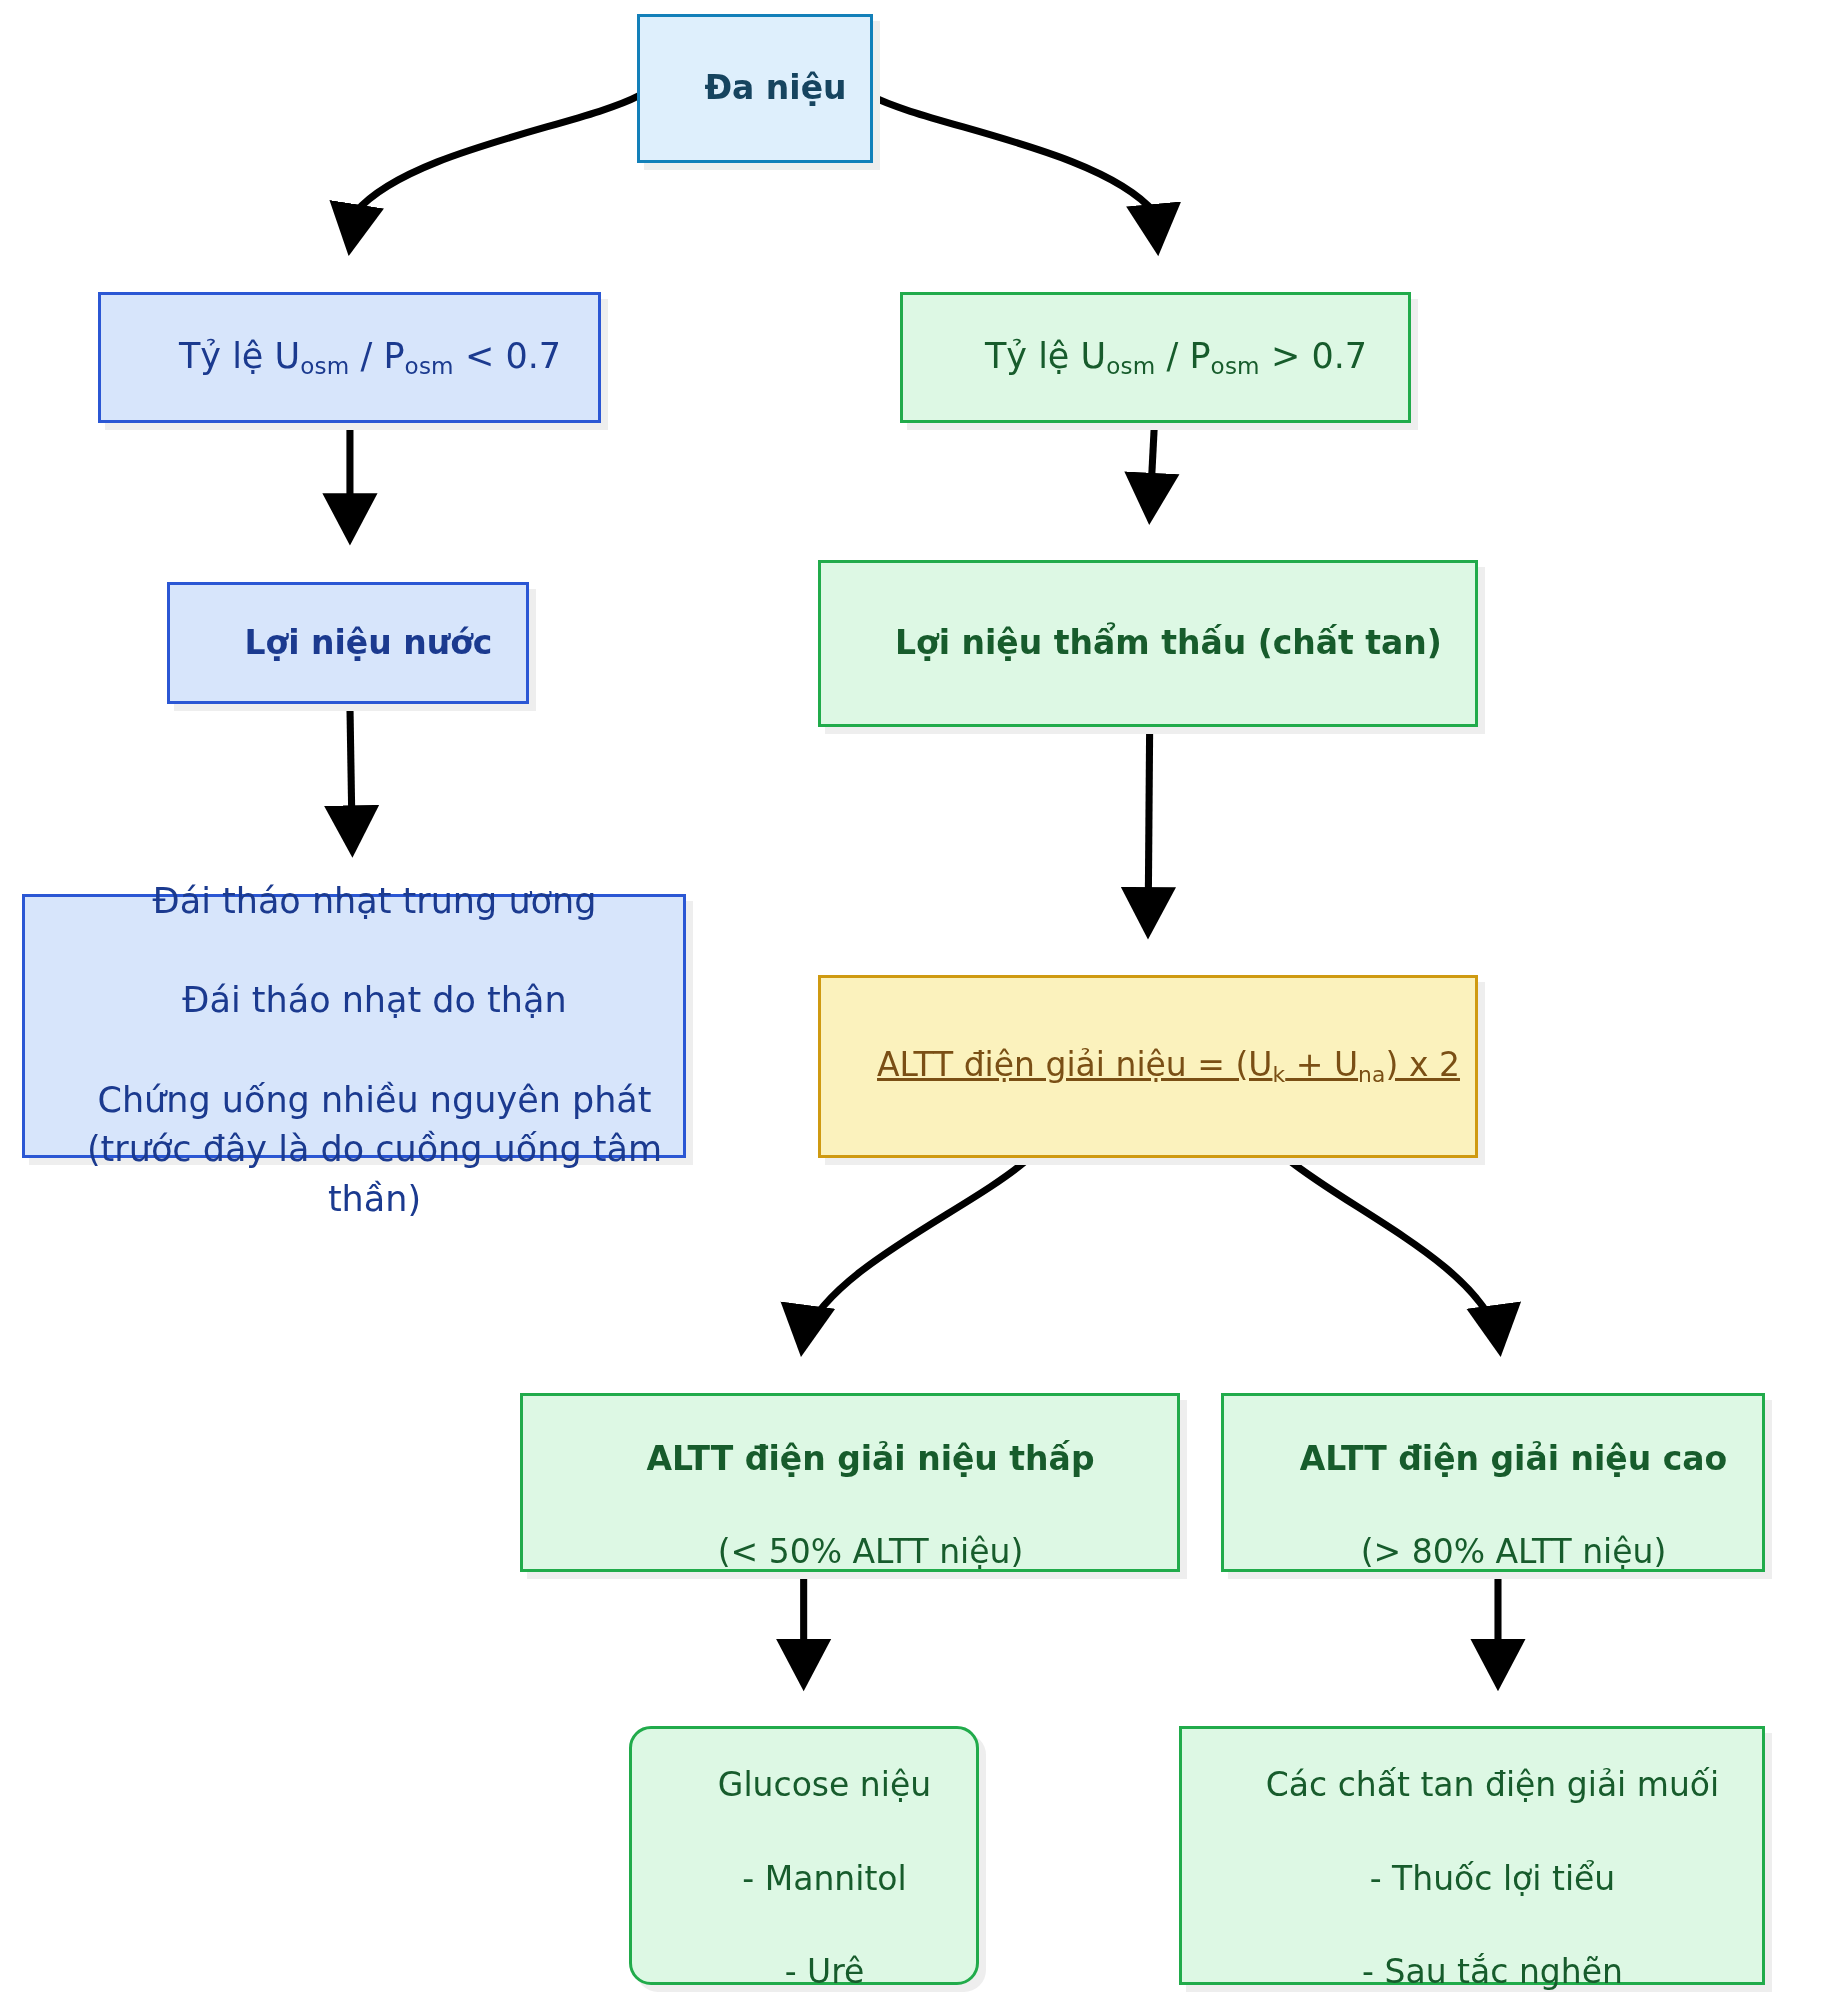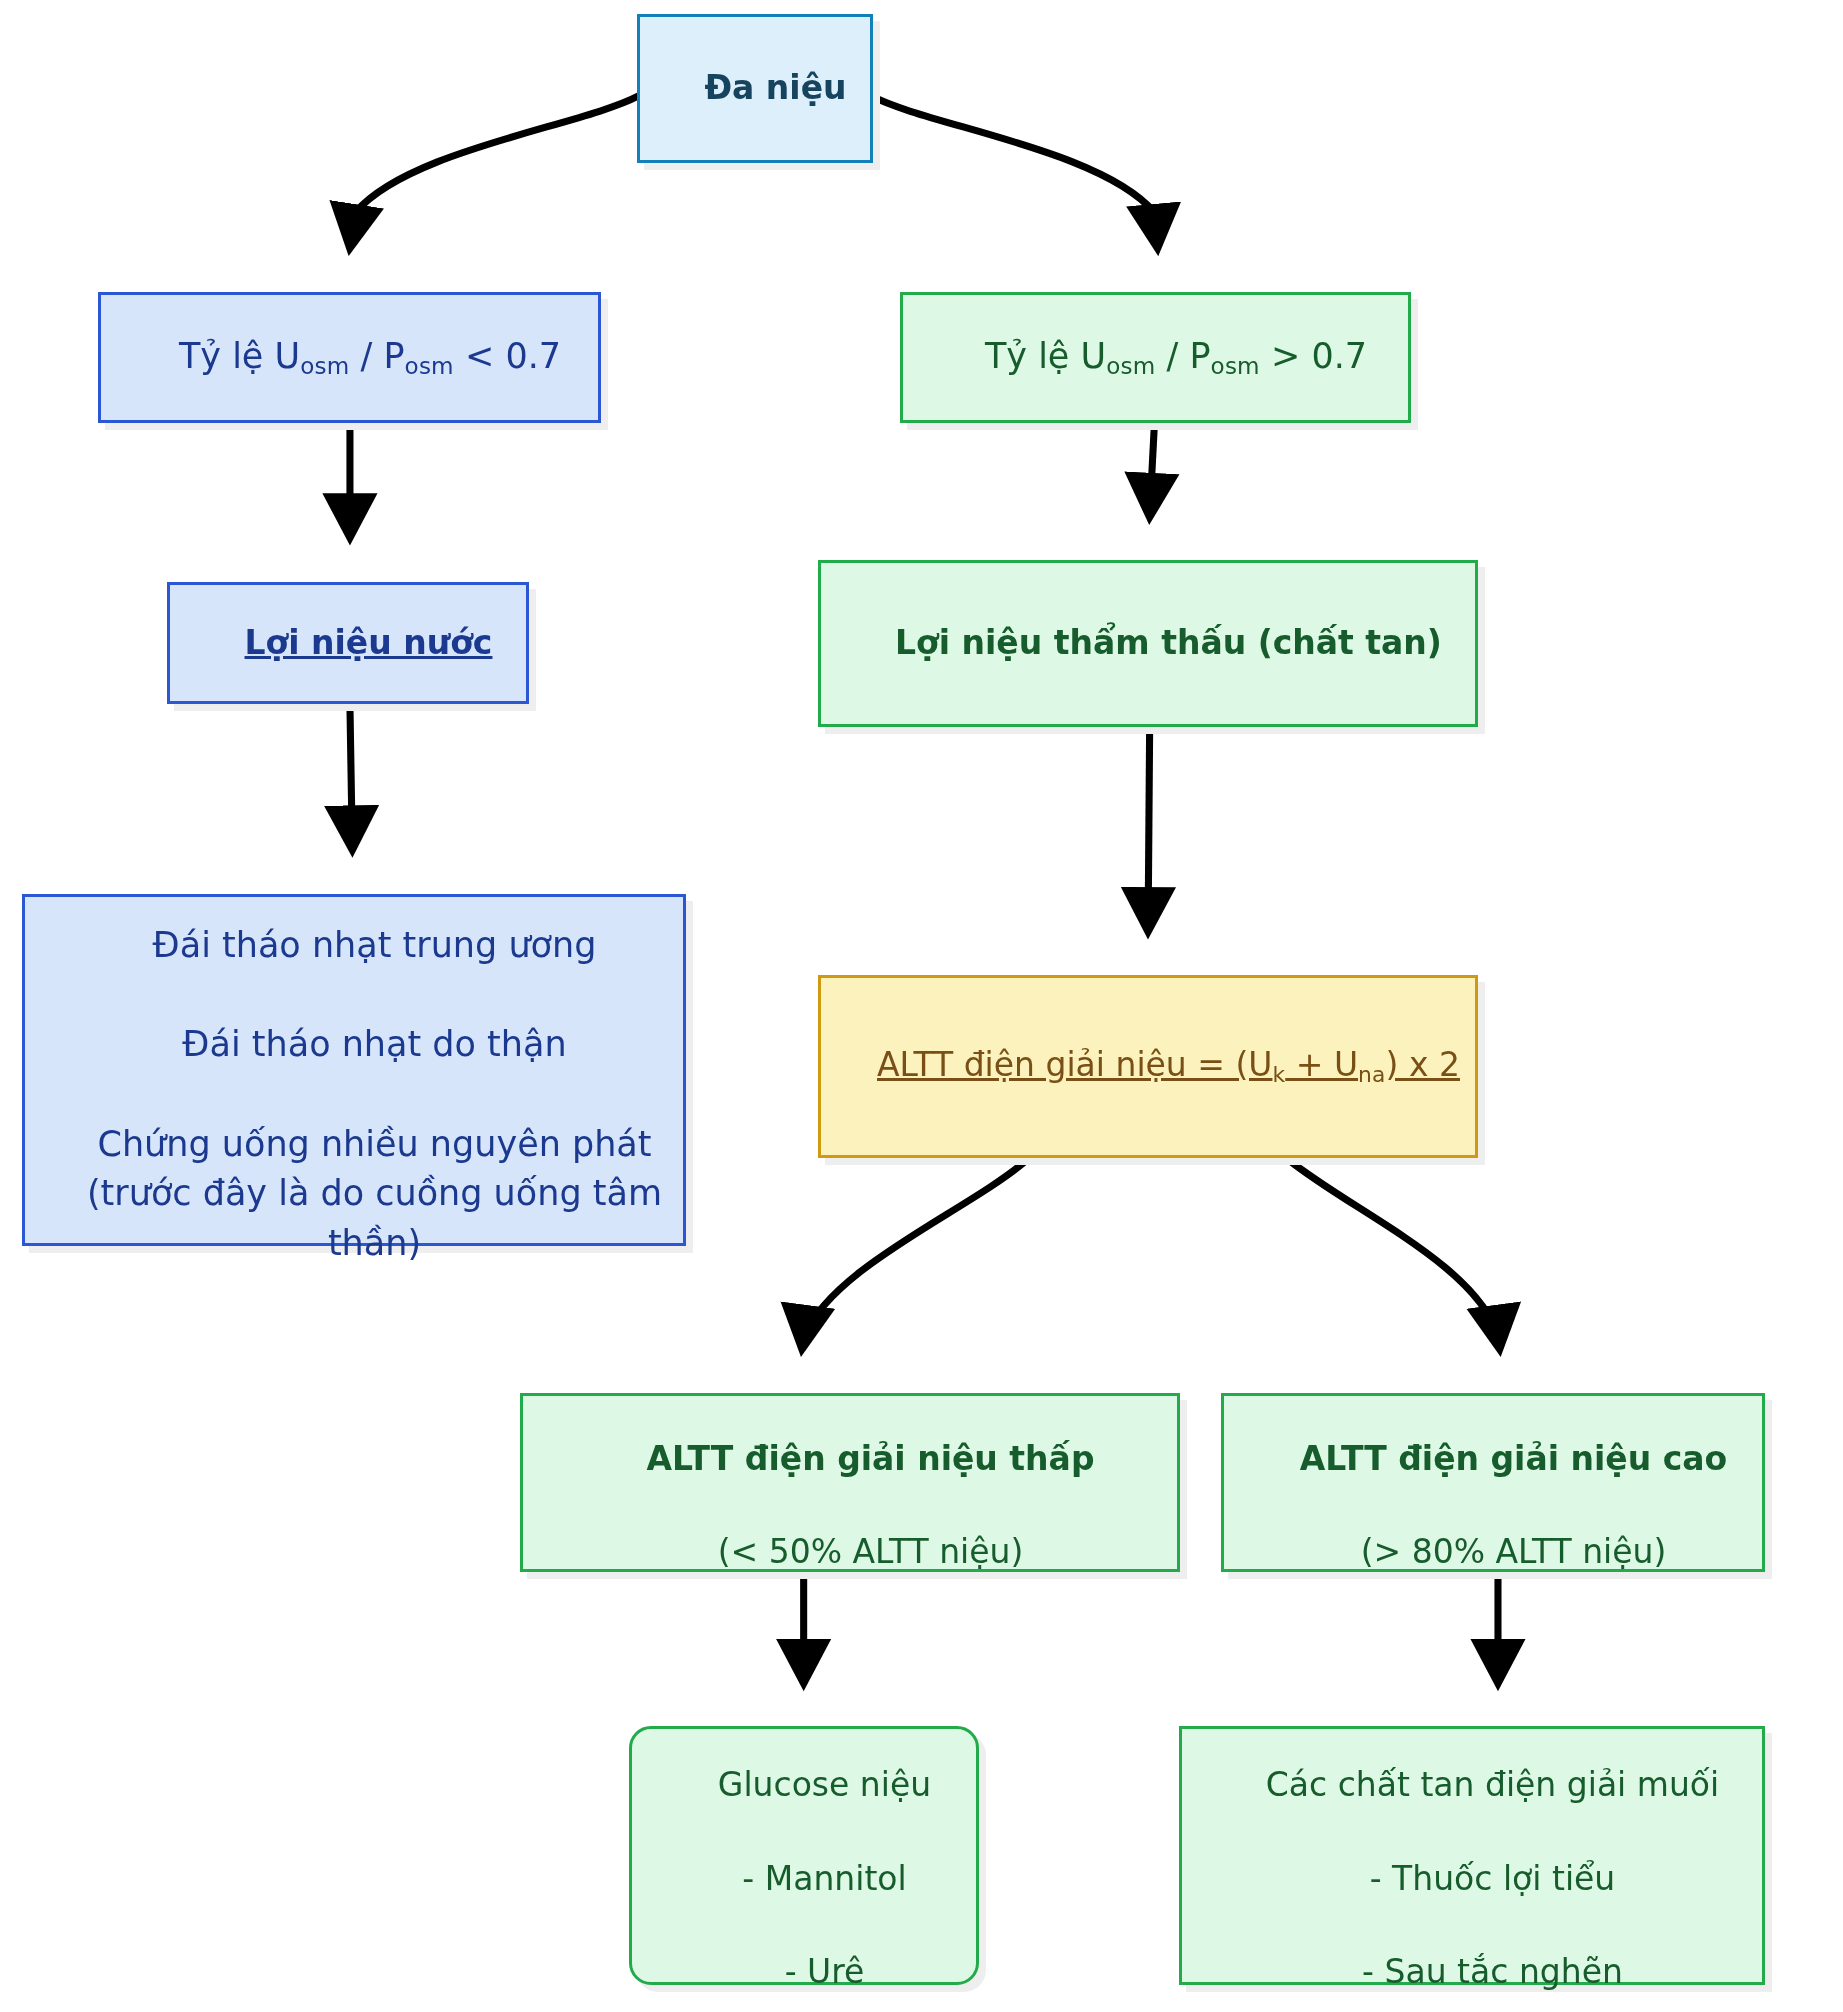--- a/index.html
+++ b/index.html
@@ -67,23 +67,23 @@
   .bold { font-weight: bold; }
   .sub {
     font-size: 0.66em;
     vertical-align: -0.28em;
     letter-spacing: 0.2px;
   }
   
   #node-root      { left: 637px;  top: 14px;   width: 236px;  height: 149px; font-size: 33px; }
   #node-ratio-low { left: 98px;  top: 292px;  width: 503px;  height: 131px; font-size: 35px; }
   #node-ratio-high{ left: 900px; top: 292px;  width: 511px;  height: 131px; font-size: 35px; }
-  #node-water     { left: 167px;  top: 582px;  width: 362px;  height: 122px; font-size: 33px; text-decoration: underline; }
+  #node-water     { left: 167px;  top: 582px;  width: 362px;  height: 122px; font-size: 33px; }
   #node-osmotic   { left: 818px; top: 560px;  width: 660px;  height: 167px; font-size: 33px; }
-  #node-causes    { left: 22px;   top: 894px; width: 664px;  height: 352px; font-size: 35px; }
+  #node-causes    { left: 22px;   top: 894px; width: 664px;  height: 264px; font-size: 35px; }
   #node-formula   { left: 818px; top: 975px; width: 660px;  height: 183px; font-size: 33px; }
   #node-low-elec  { left: 520px;  top: 1393px; width: 660px;  height: 179px; font-size: 33px; }
   #node-high-elec { left: 1221px; top: 1393px; width: 544px;  height: 179px; font-size: 33px; }
   #node-glucose   { left: 629px;  top: 1726px; width: 350px;  height: 259px; font-size: 33px; border-radius: 22px; }
   #node-salt      { left: 1179px; top: 1726px; width: 586px;  height: 259px; font-size: 33px; }
 </style>
 </head>
 <body>
 
 <div id="flow-wrap">

